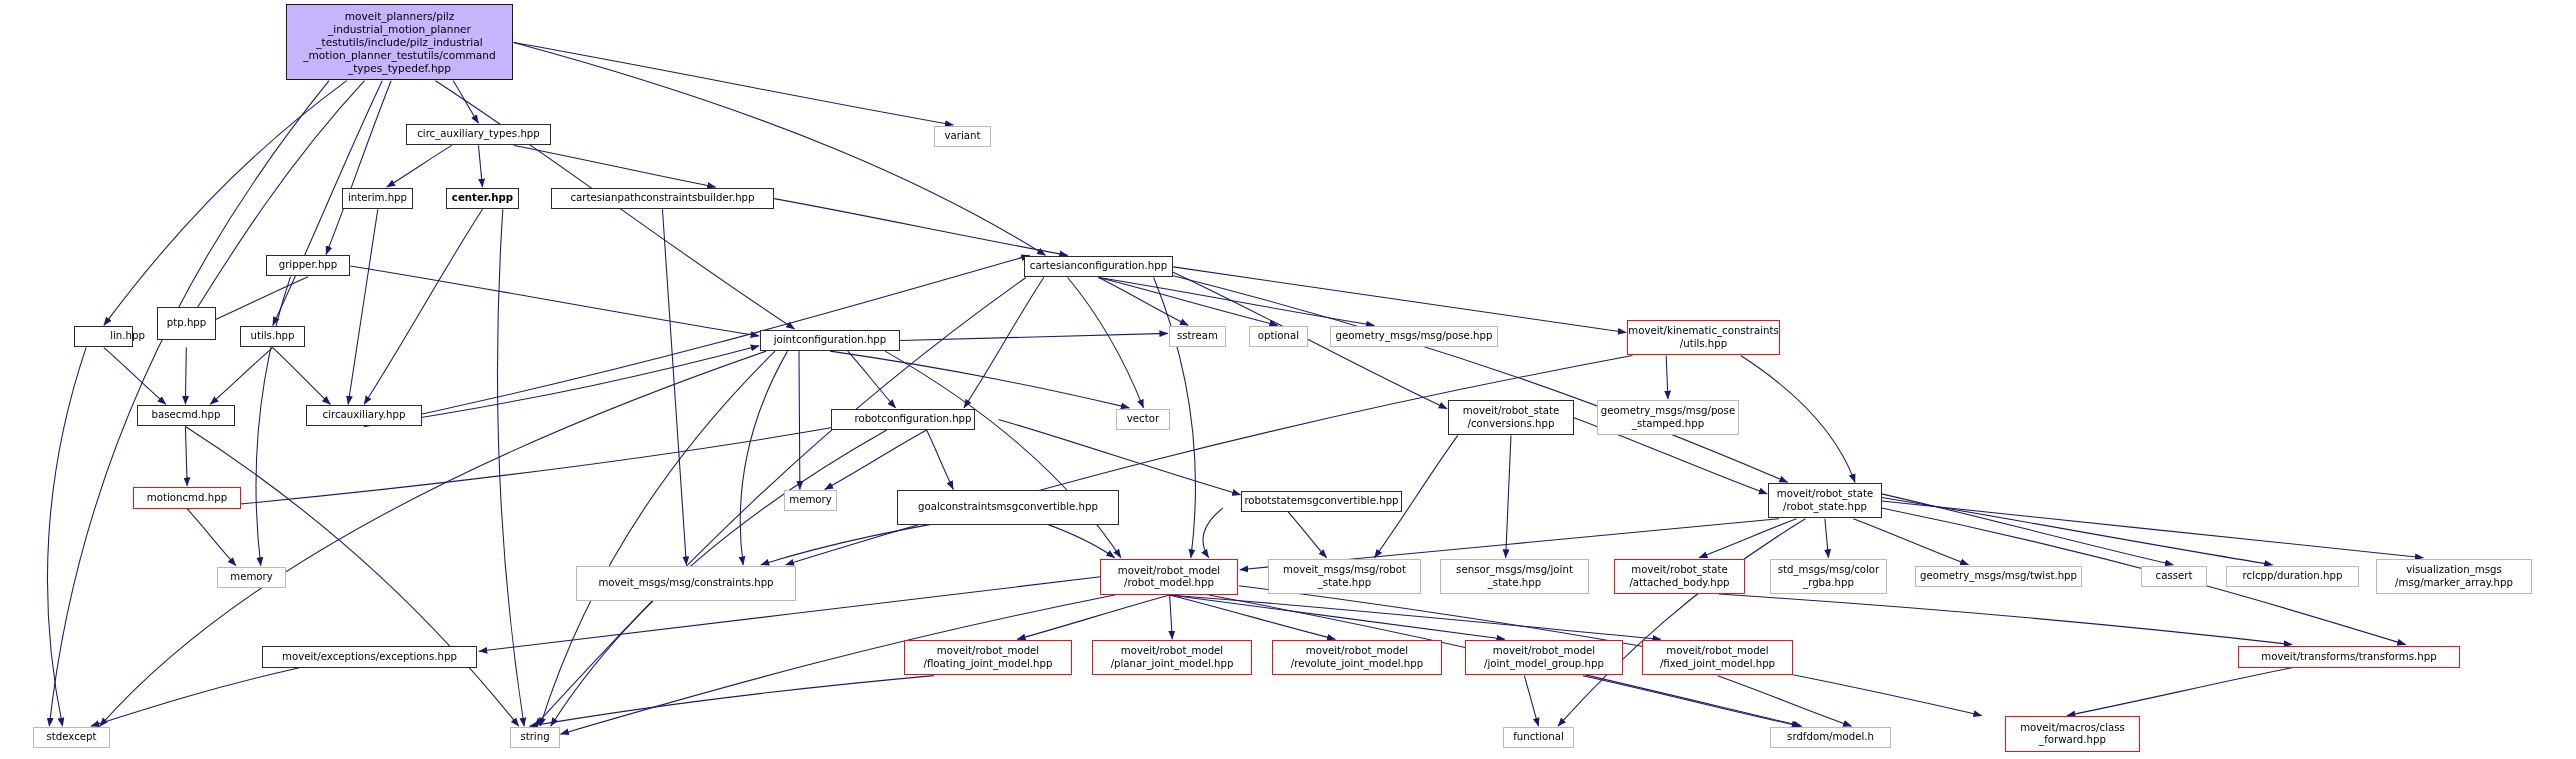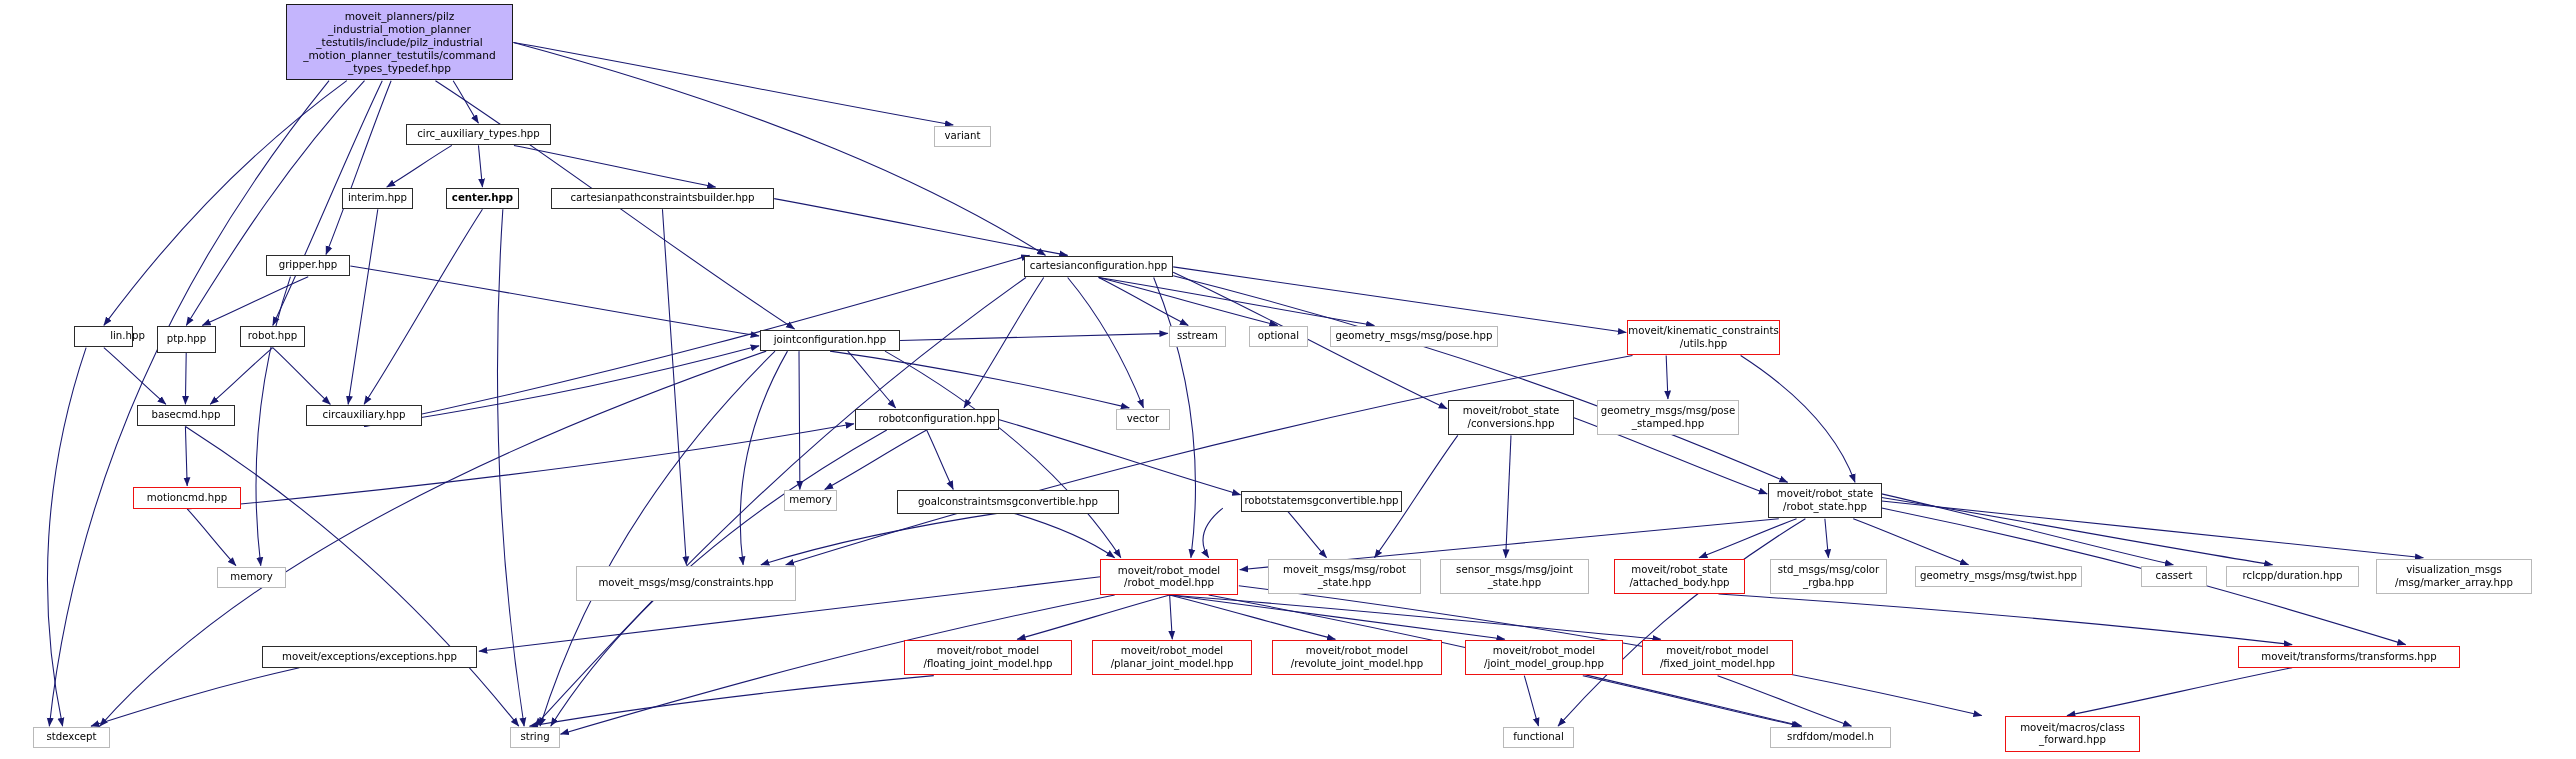--- a/index.html
+++ b/index.html
@@ -137,34 +137,34 @@
 _industrial_motion_planner
 _testutils/include/pilz_industrial
 _motion_planner_testutils/command
 _types_typedef.hpp</div>
     <div class="node " style="left: 406px; top: 124px; width: 145px; height: 21px;">circ_auxiliary_types.hpp</div>
     <div class="node " style="left: 342px; top: 188px; width: 71px; height: 21px;">interim.hpp</div>
     <div class="node " style="left: 446px; top: 188px; width: 73px; height: 21px; font-weight: bold;">center.hpp</div>
     <div class="node " style="left: 551px; top: 188px; width: 223px; height: 21px;">cartesianpathconstraintsbuilder.hpp</div>
     <div class="node " style="left: 266px; top: 255px; width: 84px; height: 21px;">gripper.hpp</div>
     <div class="node " style="left: 74px; top: 326px; width: 59px; height: 21px; padding-left: 48px;">lin.hpp</div>
-    <div class="node " style="left: 157px; top: 326px; width: 59px; height: 27px;">ptp.hpp</div>
-    <div class="node " style="left: 240px; top: 326px; width: 65px; height: 21px;">robot.hpp</div>
+    <div class="node " style="left: 157px; top: 307px; width: 59px; height: 33px;">ptp.hpp</div>
+    <div class="node " style="left: 240px; top: 326px; width: 65px; height: 21px;">utils.hpp</div>
     <div class="node " style="left: 137px; top: 405px; width: 98px; height: 21px;">basecmd.hpp</div>
     <div class="node " style="left: 306px; top: 405px; width: 116px; height: 21px;">circauxiliary.hpp</div>
     <div class="node red" style="left: 133px; top: 487px; width: 108px; height: 22px;">motioncmd.hpp</div>
     <div class="node leaf" style="left: 217px; top: 567px; width: 69px; height: 21px;">memory</div>
     <div class="node " style="left: 262px; top: 646px; width: 215px; height: 22px;">moveit/exceptions/exceptions.hpp</div>
     <div class="node leaf" style="left: 33px; top: 727px; width: 77px; height: 21px;">stdexcept</div>
     <div class="node leaf" style="left: 510px; top: 727px; width: 50px; height: 21px;">string</div>
     <div class="node " style="left: 760px; top: 330px; width: 140px; height: 21px;">jointconfiguration.hpp</div>
-    <div class="node " style="left: 855px; top: 409px; width: 144px; height: 21px; padding-left: 20px;">robotconfiguration.hpp</div>
+    <div class="node " style="left: 831px; top: 409px; width: 144px; height: 21px; padding-left: 20px;">robotconfiguration.hpp</div>
     <div class="node leaf" style="left: 1116px; top: 409px; width: 54px; height: 21px;">vector</div>
     <div class="node leaf" style="left: 784px; top: 490px; width: 53px; height: 21px;">memory</div>
-    <div class="node " style="left: 897px; top: 490px; width: 222px; height: 24px;">goalconstraintsmsgconvertible.hpp</div>
+    <div class="node " style="left: 897px; top: 490px; width: 222px; height: 35px;">goalconstraintsmsgconvertible.hpp</div>
     <div class="node " style="left: 1241px; top: 491px; width: 161px; height: 21px;">robotstatemsgconvertible.hpp</div>
     <div class="node leaf" style="left: 934px; top: 126px; width: 57px; height: 21px;">variant</div>
     <div class="node " style="left: 1024px; top: 256px; width: 149px; height: 21px;">cartesianconfiguration.hpp</div>
     <div class="node leaf" style="left: 1169px; top: 326px; width: 57px; height: 21px;">sstream</div>
     <div class="node leaf" style="left: 1249px; top: 326px; width: 59px; height: 21px;">optional</div>
     <div class="node leaf" style="left: 1330px; top: 326px; width: 168px; height: 21px;">geometry_msgs/msg/pose.hpp</div>
     <div class="node red" style="left: 1627px; top: 320px; width: 153px; height: 35px;">moveit/kinematic_constraints
 /utils.hpp</div>
     <div class="node leaf" style="left: 1597px; top: 400px; width: 142px; height: 35px;">geometry_msgs/msg/pose
 _stamped.hpp</div>

